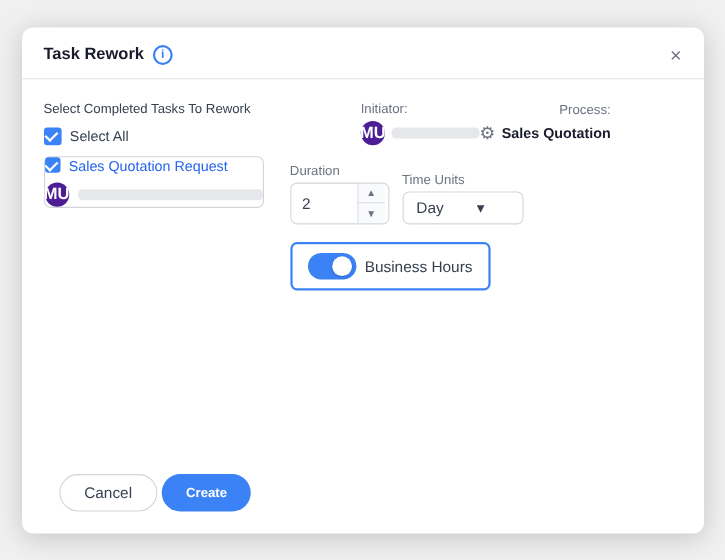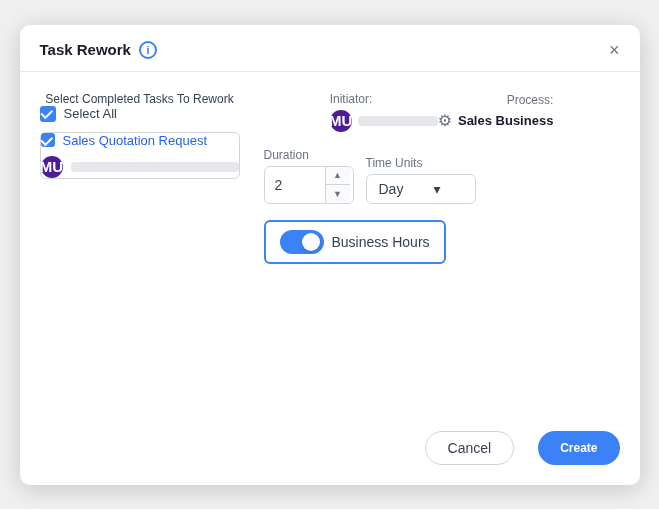--- a/index.html
+++ b/index.html
@@ -62,21 +62,21 @@
       padding: 20px 20px 0 20px;
       gap: 24px;
     }
     .left-panel {
       width: 200px;
       flex-shrink: 0;
     }
     .left-panel-label {
       font-size: 12px;
       color: #374151;
-      text-align: center;
+      margin-bottom: 10px;
     }
     .select-all-row {
       display: flex;
       align-items: center;
       gap: 8px;
       margin-bottom: 10px;
     }
     .checkbox-blue {
       width: 16px;
       height: 16px;
@@ -272,22 +272,21 @@
       background: #fff;
       border-radius: 50%;
       box-shadow: 0 1px 3px rgba(0,0,0,0.2);
     }
     .bh-label {
       font-size: 14px;
       color: #374151;
     }
     .modal-footer {
       display: flex;
-      justify-content: flex-end;
-      gap: 24px;
+      gap: 4px;
       padding: 20px 20px 20px 20px;
       margin-top: auto;
       margin-left: 14px;
     }
     .btn-cancel {
       border: 1px solid #d1d5db;
       background: #fff;
       border-radius: 20px;
       padding: 8px 22px;
       font-size: 14px;
@@ -342,21 +341,21 @@
           <div class="field-label">Initiator:</div>
           <div class="initiator-value">
             <div class="avatar-badge">MU</div>
             <div class="placeholder-bar" style="width:80px"></div>
           </div>
         </div>
         <div class="process-section">
           <div class="field-label">Process:</div>
           <div class="process-value">
             <span class="process-icon">⚙</span>
-            <span class="process-name">Sales Business</span>
+            <span class="process-name">Sales Quotation</span>
           </div>
         </div>
       </div>
 
       <div class="duration-row">
         <div class="field-group">
           <div class="field-label">Duration</div>
           <div class="duration-input-wrap">
             <input class="duration-input" type="text" value="2" style="">
             <div class="spinner-btns">

